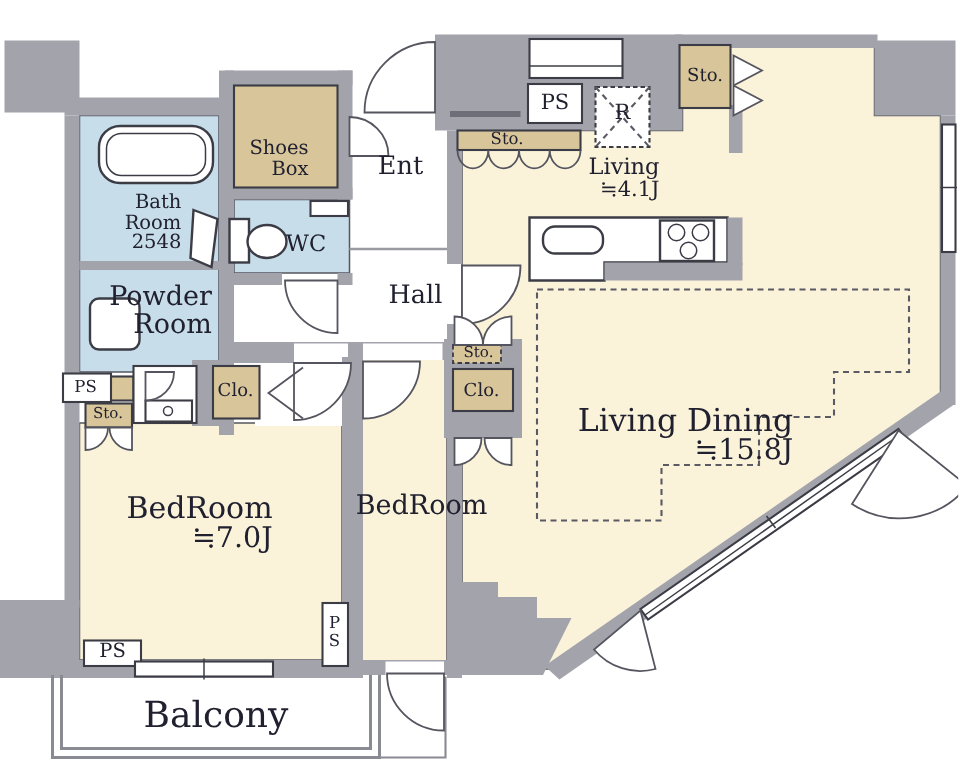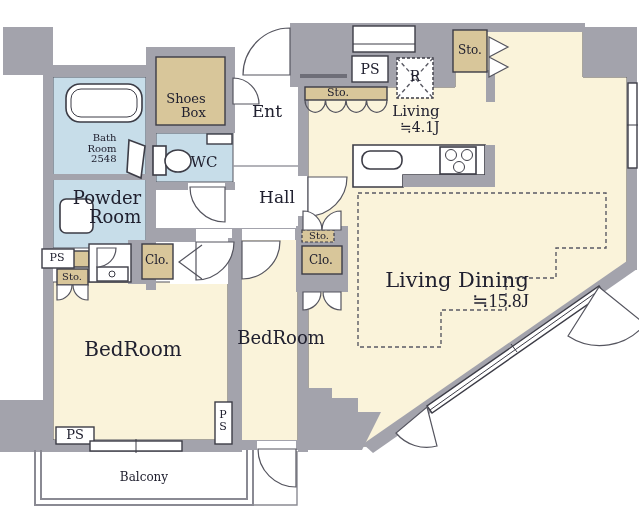--- a/index.html
+++ b/index.html
@@ -138,21 +138,21 @@
   <rect class="fixture" stroke-width="1.2" x="440" y="147" width="36" height="27"></rect>
   <circle class="fixline" cx="451" cy="155" r="5.5"></circle>
   <circle class="fixline" cx="467" cy="155" r="5.5"></circle>
   <circle class="fixline" cx="459" cy="167" r="5.5"></circle>
 
   <path class="dash" d="M358,193 H606 V248 H556 V278 H506 V310 H441 V347 H358 Z"></path>
 
   <line class="step" x1="233" y1="166" x2="298" y2="166"></line>
 </svg>
 
-  <div class="lbl" style="left:102px;top:149px;font-size:10px;">
+  <div class="lbl" style="left:102px;top:149px;font-size:13px;">
     <span>Bath</span>
       <span>Room</span>
       <span>2548</span>
   </div>
   <div class="lbl" style="left:107px;top:208px;font-size:18px;">
     <span>Powder</span>
       <span>Room</span>
   </div>
   <div class="lbl" style="left:204px;top:163px;font-size:15px;">WC</div>
   <div class="lbl" style="left:186px;top:106px;font-size:13px;">
@@ -160,29 +160,30 @@
       <span>Box</span>
   </div>
   <div class="lbl" style="left:267px;top:112px;font-size:17px;">Ent</div>
   <div class="lbl" style="left:260px;top:198px;font-size:17px;margin-left:17px;">Hall</div>
   <div class="lbl" style="left:416px;top:119px;font-size:15px;">
     <span>Living</span>
       <span style="font-size:14px;">≒4.1J</span>
   </div>
   <div class="lbl" style="left:457px;top:246px;font-size:21px;margin-top:44px;">
     <span>Living Dining</span>
-      <span style="font-size:19px;font-family:Liberation Serif, serif;">≒15.8J</span>
+      <span style="font-size:19px;">≒15.8J</span>
   </div>
   <div class="lbl" style="left:133px;top:349px;font-size:20px;">
     <span>BedRoom</span>
+      <span style="font-size:19px;">≒7.0J</span>
   </div>
   <div class="lbl" style="left:281px;top:338px;font-size:18px;">
     <span>BedRoom</span>
   </div>
-  <div class="lbl" style="left:144px;top:477px;font-size:12px;">Balcony</div>
+  <div class="lbl" style="left:144px;top:477px;font-size:24px;">Balcony</div>
 
   <div class="lbl" style="left:370px;top:69px;font-size:14px;">PS</div>
   <div class="lbl" style="left:415px;top:76px;font-size:14px;">R</div>
   <div class="lbl" style="left:470px;top:50px;font-size:12px;">Sto.</div>
   <div class="lbl" style="left:338px;top:93px;font-size:11px;">Sto.</div>
   <div class="lbl" style="left:319px;top:236px;font-size:10px;">Sto.</div>
   <div class="lbl" style="left:321px;top:260px;font-size:12px;">Clo.</div>
   <div class="lbl" style="left:157px;top:260px;font-size:12px;">Clo.</div>
   <div class="lbl" style="left:72px;top:277px;font-size:10px;">Sto.</div>
   <div class="lbl" style="left:57px;top:258px;font-size:11px;">PS</div>

